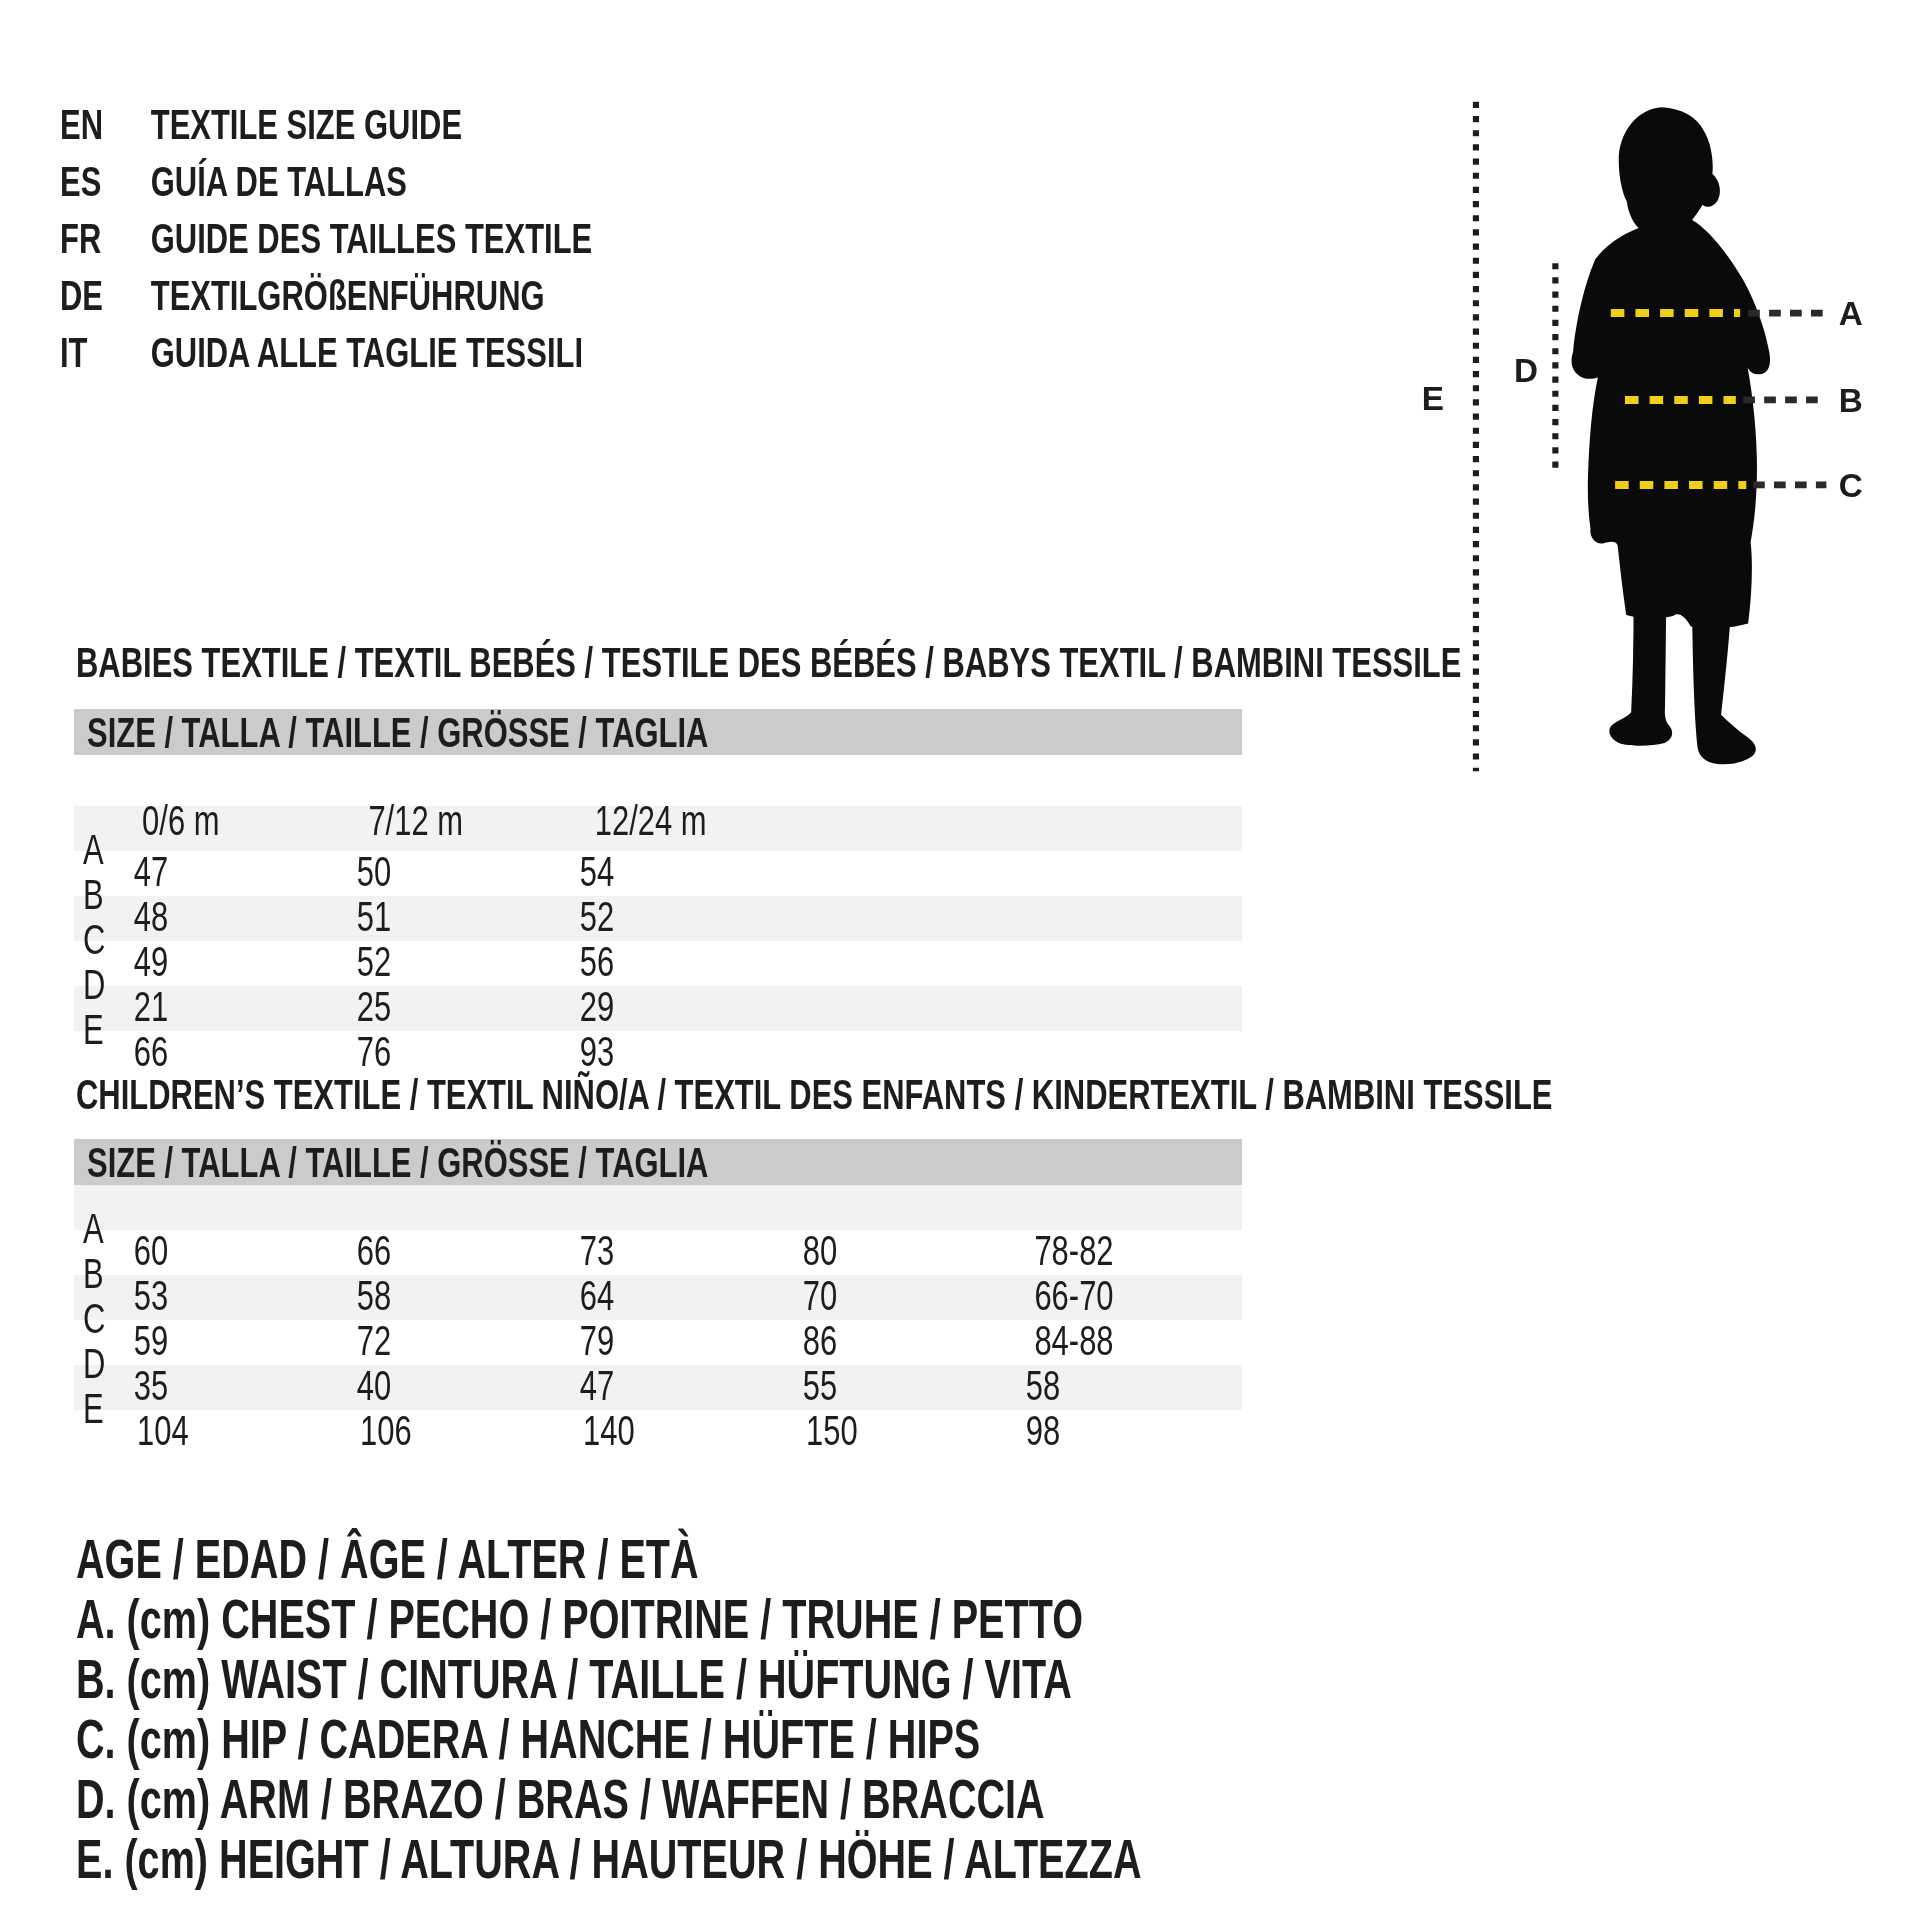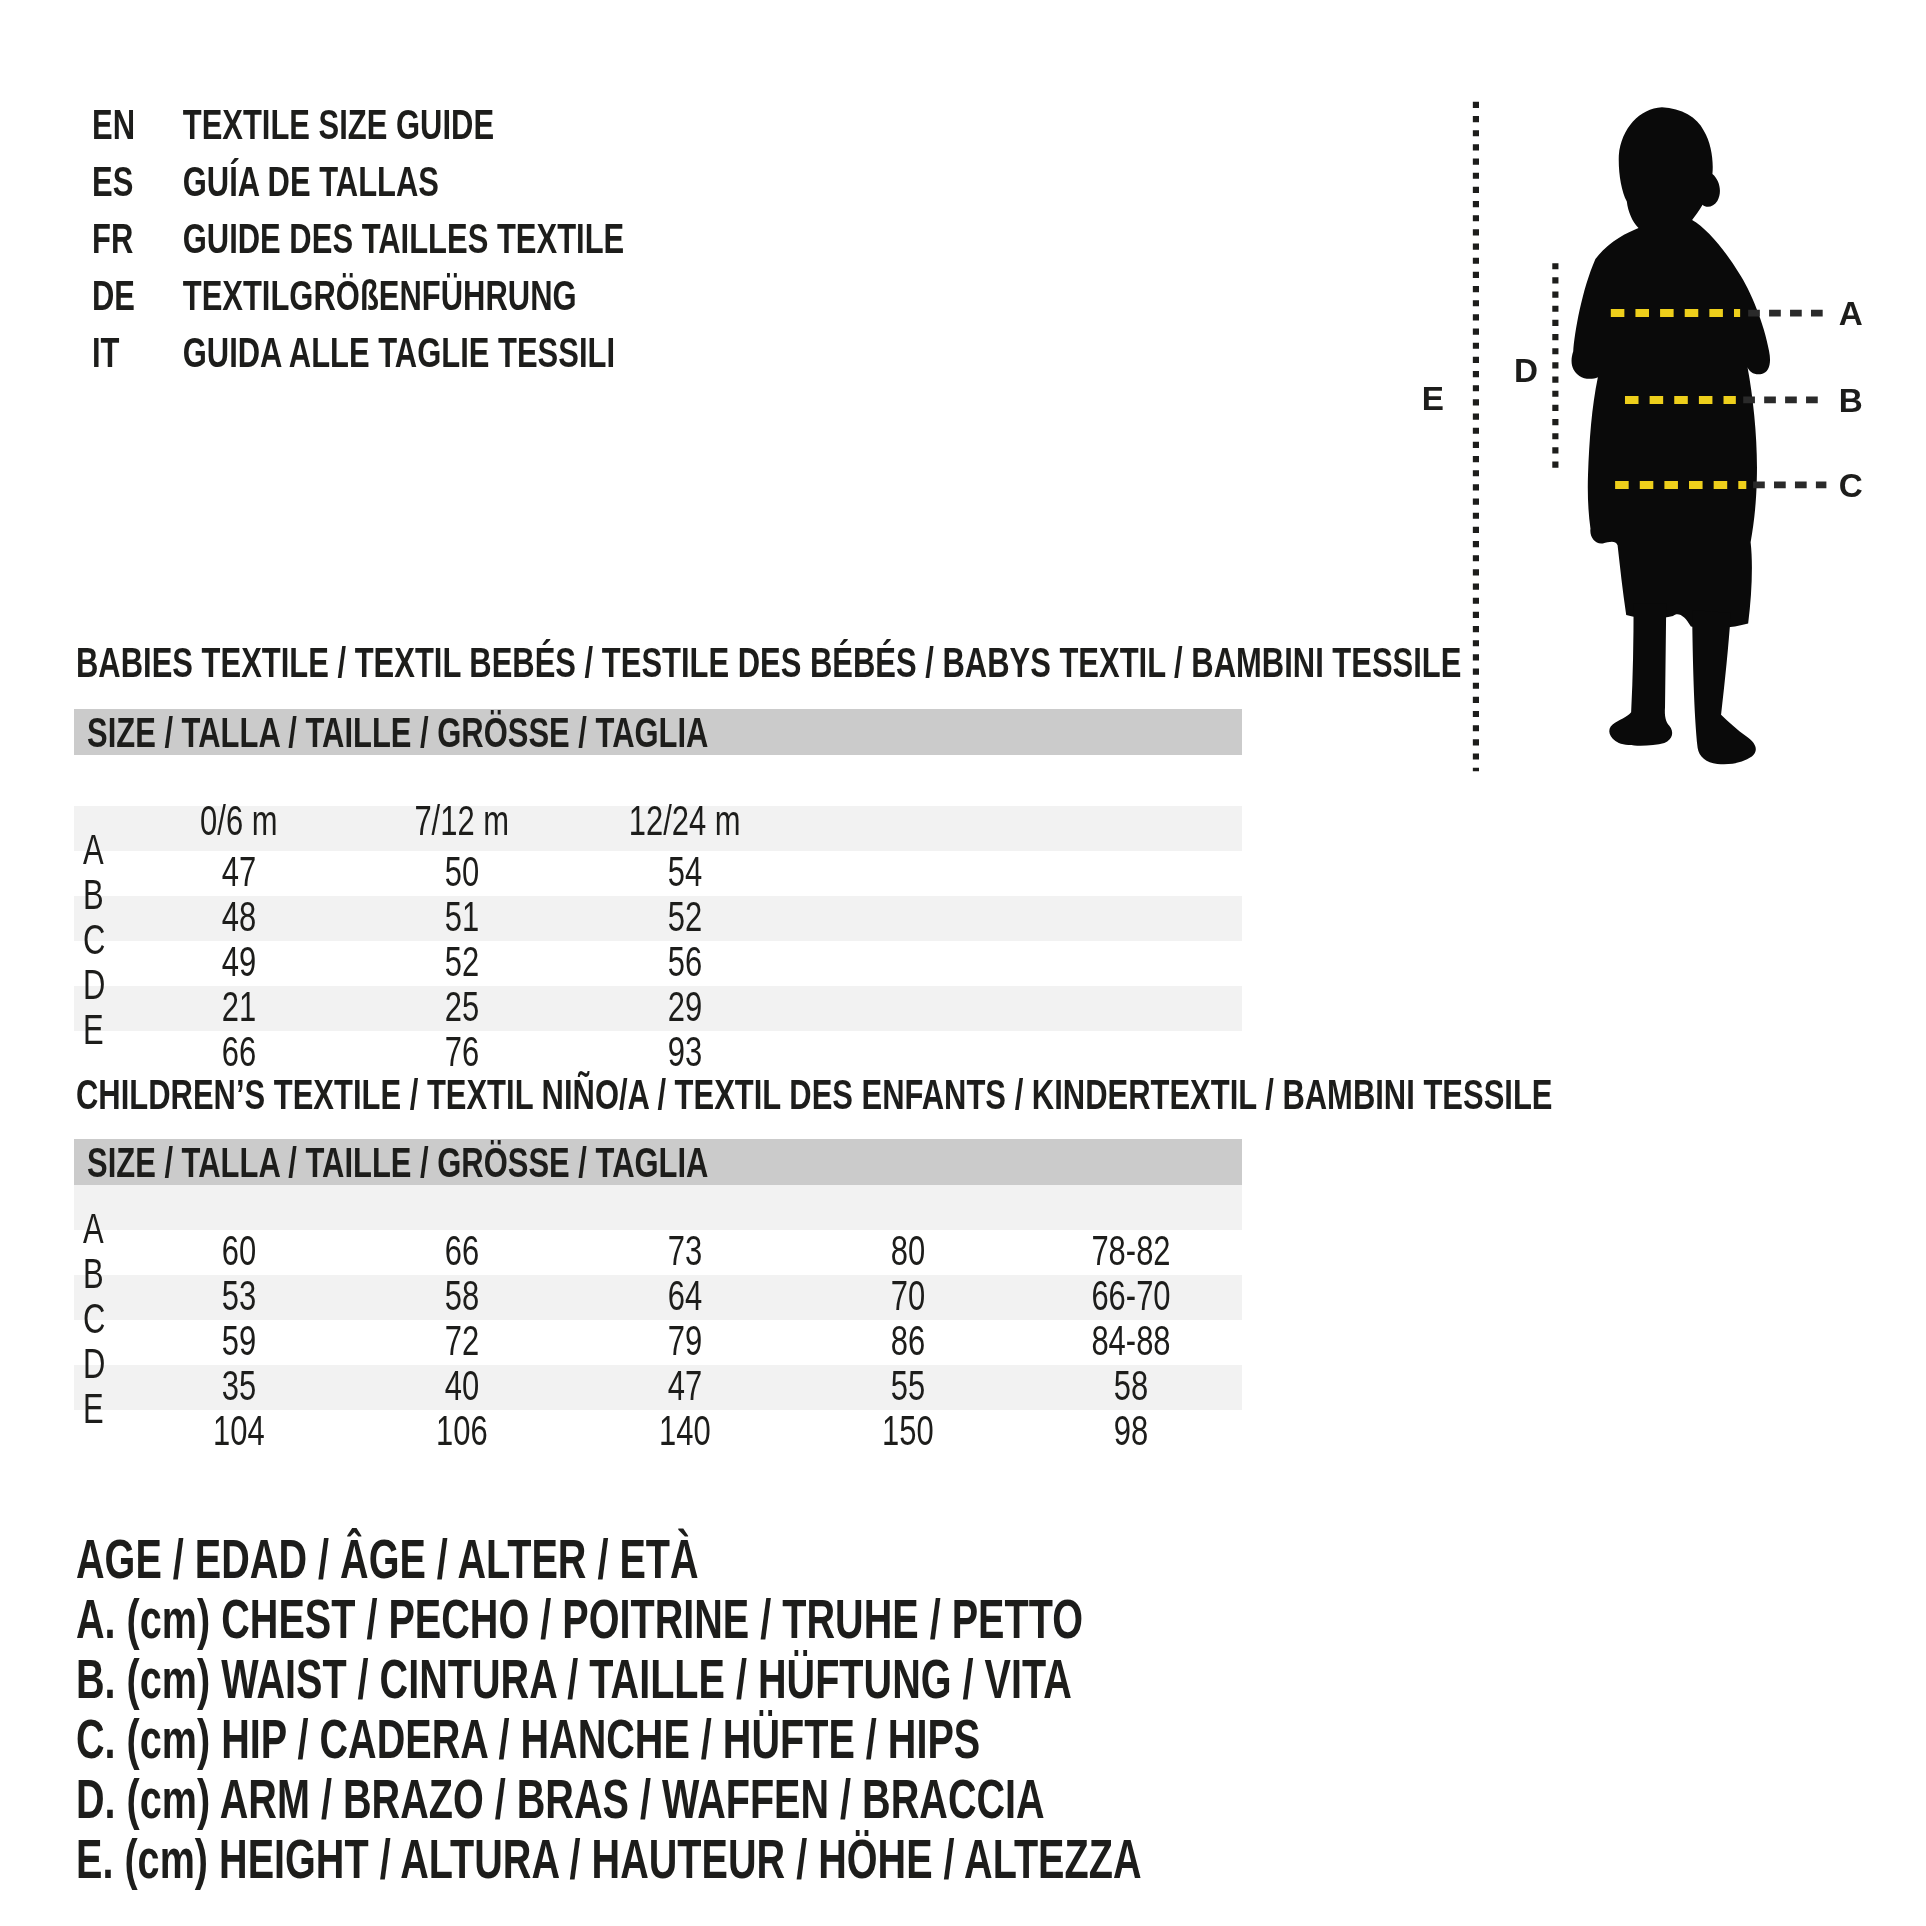--- a/index.html
+++ b/index.html
@@ -2,40 +2,40 @@
 <html style="font-size:10px"><head>
 <meta charset="utf-8">
 <style>
   html,body{margin:0;padding:0;background:#fff;}
   .page{position:relative;width:1926px;height:1926px;background:#ffffff;overflow:hidden;
         font-family:"Liberation Sans",sans-serif;color:#1d1d1b;}
   
   .cx{display:inline-block;transform:scaleX(0.72);transform-origin:0 50%;white-space:nowrap;}
   .cc{transform-origin:50% 50%;}
   
-  .lang-block{position:absolute;left:92px;top:96px;}
+  .lang-block{position:absolute;left:60px;top:96px;}
   .lang-row{height:57px;line-height:57px;font-size:43px;font-weight:700;}
   .lang-code{display:inline-block;width:126px;}
   
   .sec-heading{position:absolute;left:76px;font-size:43px;font-weight:700;line-height:43px;white-space:nowrap;}
   #heading-babies{top:641px;}
   #heading-children{top:1073px;}
   
   .size-table{position:absolute;left:74px;width:1168px;}
   #table-babies{top:709px;}
   #table-children{top:1139px;}
   .size-bar{height:46px;line-height:46px;background:#cbcbcb;padding-left:13px;
             font-size:43px;font-weight:700;}
   .grid-row{display:grid;grid-template-columns:53px repeat(5,223px);align-items:center;}
   .row-cols{height:51px;}
   .row-data{height:45px;}
   .row-shade{background:#f2f2f2;}
   .cell{font-size:43px;font-weight:400;line-height:1;}
   .cell-label{padding-left:8.6px;}
-  .cell-num{text-align:center;margin-top:44px;}
+  .cell-num{margin-top:44px;}
   
   .legend{position:absolute;left:76px;top:1529px;}
   .legend-line{height:60px;line-height:60px;font-size:55px;font-weight:700;}
   
   .figure-svg{position:absolute;left:1386px;top:74px;width:542px;height:727px;}
   .diagram-label{font-family:"Liberation Sans",sans-serif;font-weight:700;font-size:54px;fill:#1d1d1b;}
 </style>
 </head>
 <body>
 

